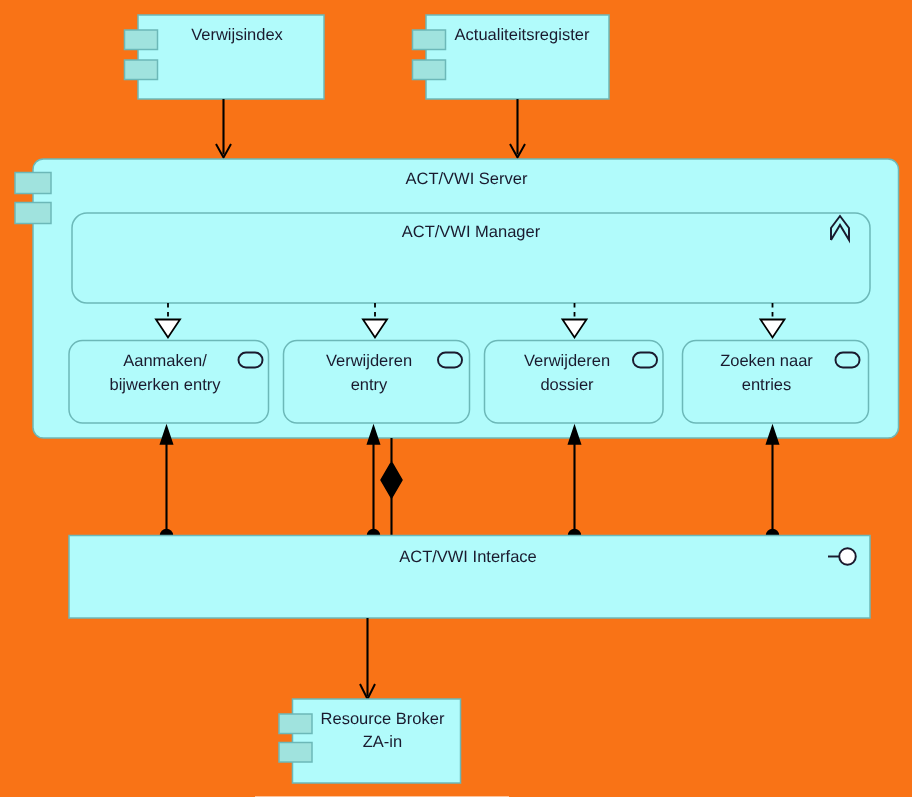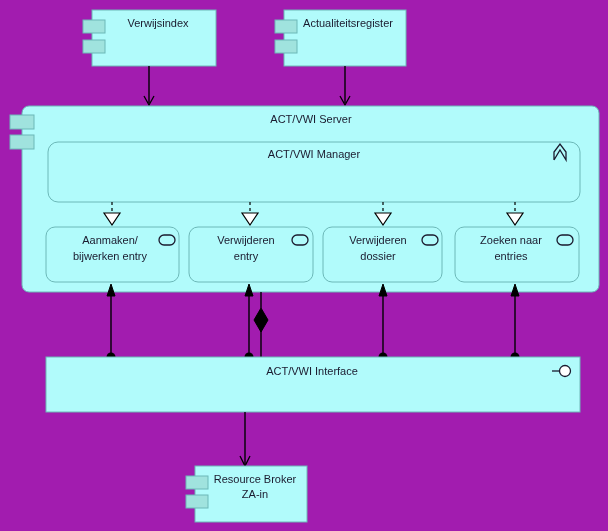--- a/index.html
+++ b/index.html
@@ -7,21 +7,21 @@
     padding: 0;
     background: #ffffff;
   }
   body {
     font-family: "Liberation Sans", "DejaVu Sans", sans-serif;
   }
   #diagram-root {
     position: relative;
     width: 608px;
     height: 531px;
-    background: #a21caf;
+    background: #f97316;
     overflow: hidden;
   }
   svg.canvas {
     position: absolute;
     top: 0;
     left: 0;
     width: 608px;
     height: 531px;
   }
   .node-fill { fill: #b1fbfb; stroke: #6cb8b8; stroke-width: 1; }

